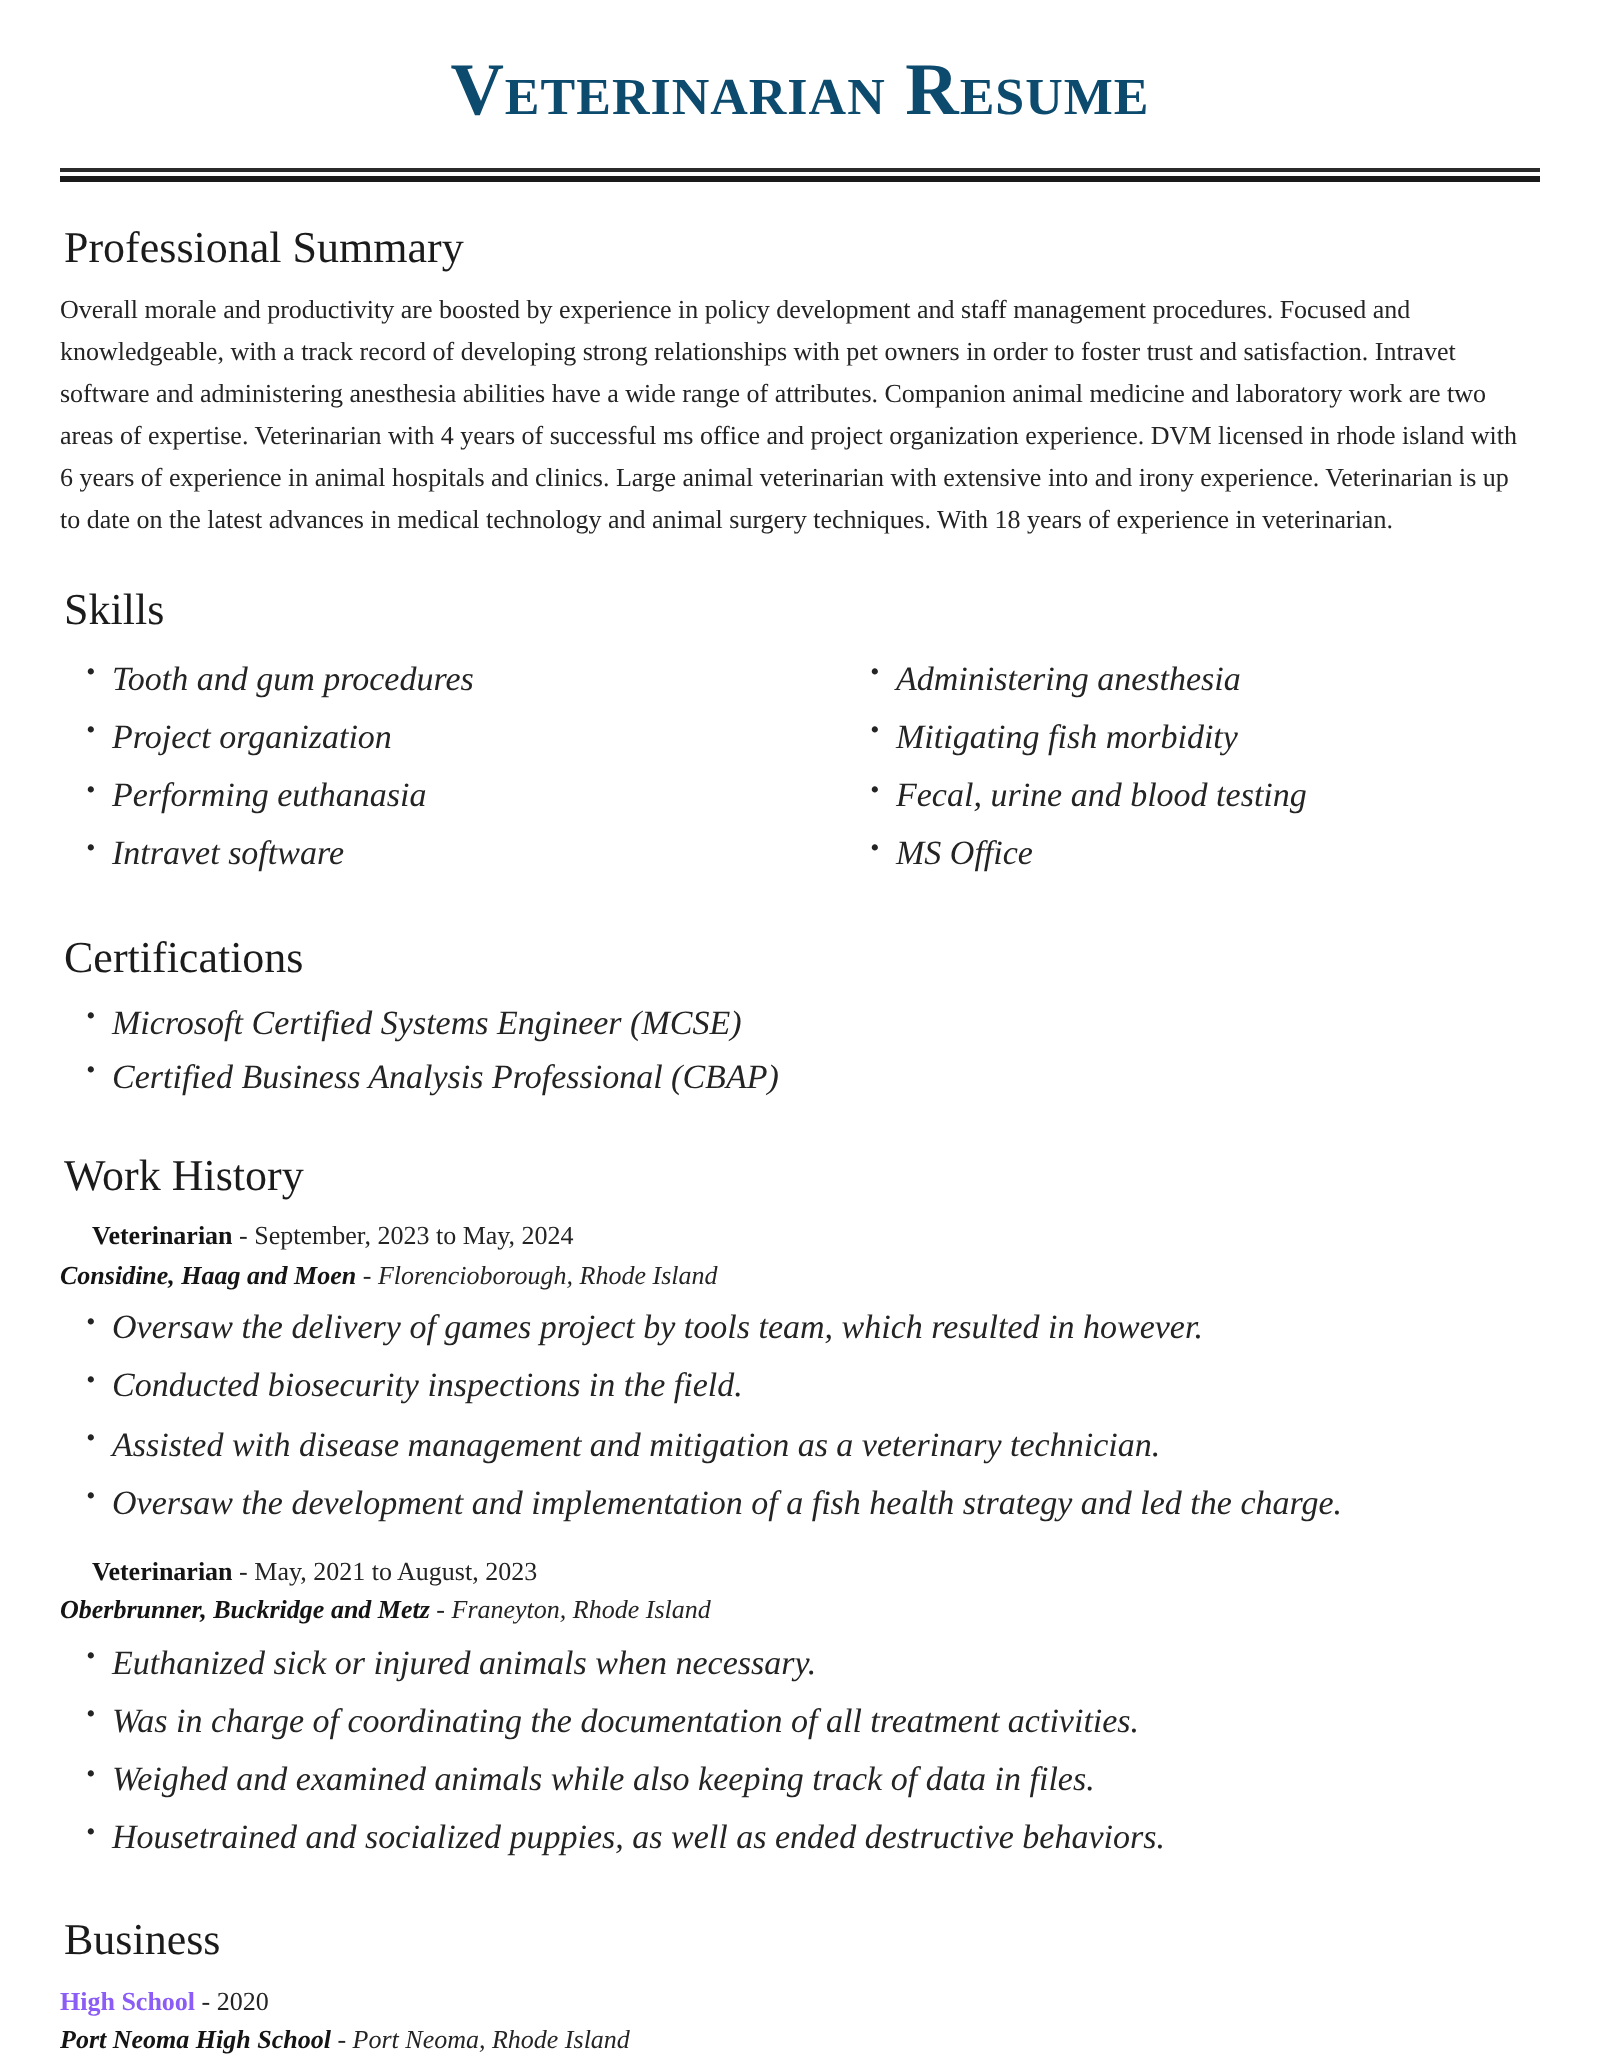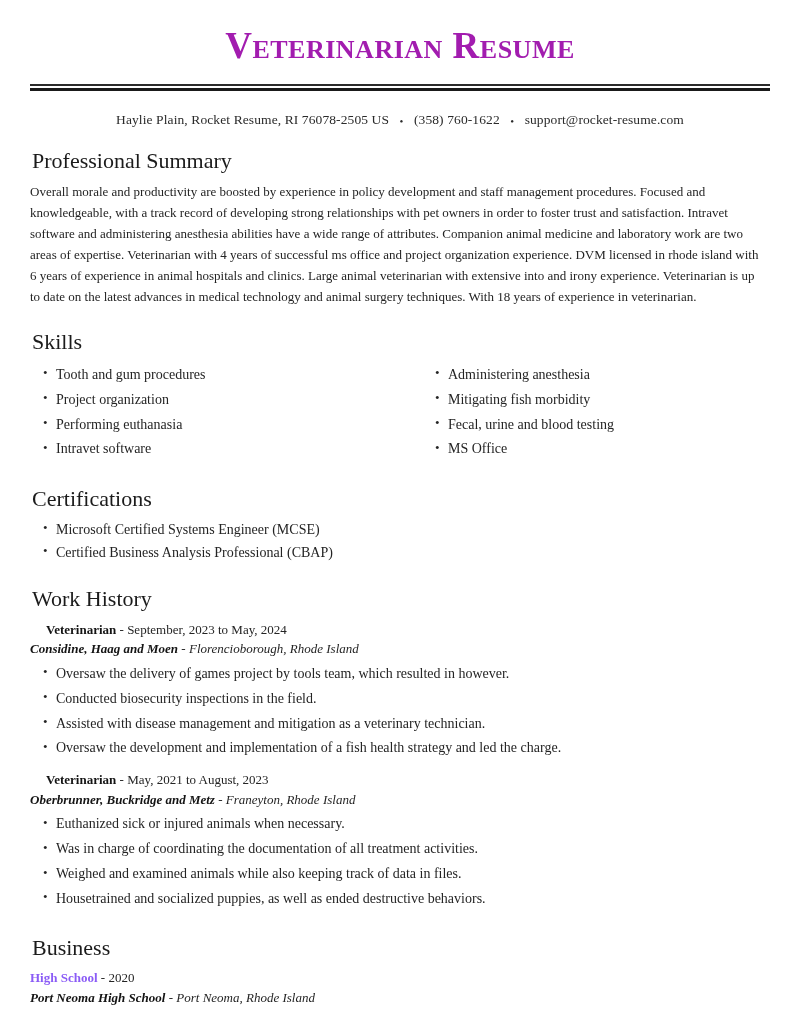--- a/index.html
+++ b/index.html
@@ -23,21 +23,21 @@
   }
 
   
   .resume-title {
     text-align: center;
     font-family: "Liberation Serif", "DejaVu Serif", serif;
     font-variant: small-caps;
     font-weight: 700;
     font-size: 37px;
     letter-spacing: 0.5px;
-    color: #a21caf;
+    color: #0c4a6e;
     margin: 0;
     padding-top: 26px;
     line-height: 1.1;
   }
   .rule-double {
     margin-top: 17px;
     width: 100%;
   }
   .rule-double .r1 {
     height: 2px;
@@ -86,26 +86,27 @@
     padding-right: 8px;
   }
 
   
   ul.bullets {
     list-style: none;
     margin: 2px 0 0 0;
     padding: 0;
   }
   ul.bullets li {
-    font-size: 14px;
+    font-size: 17px;
     line-height: 1.42;
     color: #242424;
     padding-left: 26px;
     position: relative;
     margin-bottom: 3px;
+    font-style: italic;
   }
   ul.bullets li::before {
     content: "\2022";
     position: absolute;
     left: 13px;
     top: -0.5px;
     font-size: 13px;
     color: #242424;
   }
 
@@ -206,27 +207,20 @@
 
   <div>
     <h1 class="resume-title">Veterinarian Resume</h1>
 
     <div class="rule-double">
       <div class="r1"></div>
       <div class="gap"></div>
       <div class="r2"></div>
     </div>
 
-    <div class="contact-line">
-      <span>Haylie Plain, Rocket Resume, RI 76078-2505 US</span>
-      <span class="contact-sep">•</span>
-      <span>(358) 760-1622</span>
-      <span class="contact-sep">•</span>
-      <span>support@rocket-resume.com</span>
-    </div>
   </div>
 
   <div class="section summary">
     <h2 class="section-title">Professional Summary</h2>
     <p class="summary-text">Overall morale and productivity are boosted by experience in policy development and staff management procedures. Focused and knowledgeable, with a track record of developing strong relationships with pet owners in order to foster trust and satisfaction. Intravet software and administering anesthesia abilities have a wide range of attributes. Companion animal medicine and laboratory work are two areas of expertise. Veterinarian with 4 years of successful ms office and project organization experience. DVM licensed in rhode island with 6 years of experience in animal hospitals and clinics. Large animal veterinarian with extensive into and irony experience. Veterinarian is up to date on the latest advances in medical technology and animal surgery techniques. With 18 years of experience in veterinarian.</p>
   </div>
 
   <div class="section skills">
     <h2 class="section-title">Skills</h2>
     <div class="two-col">

